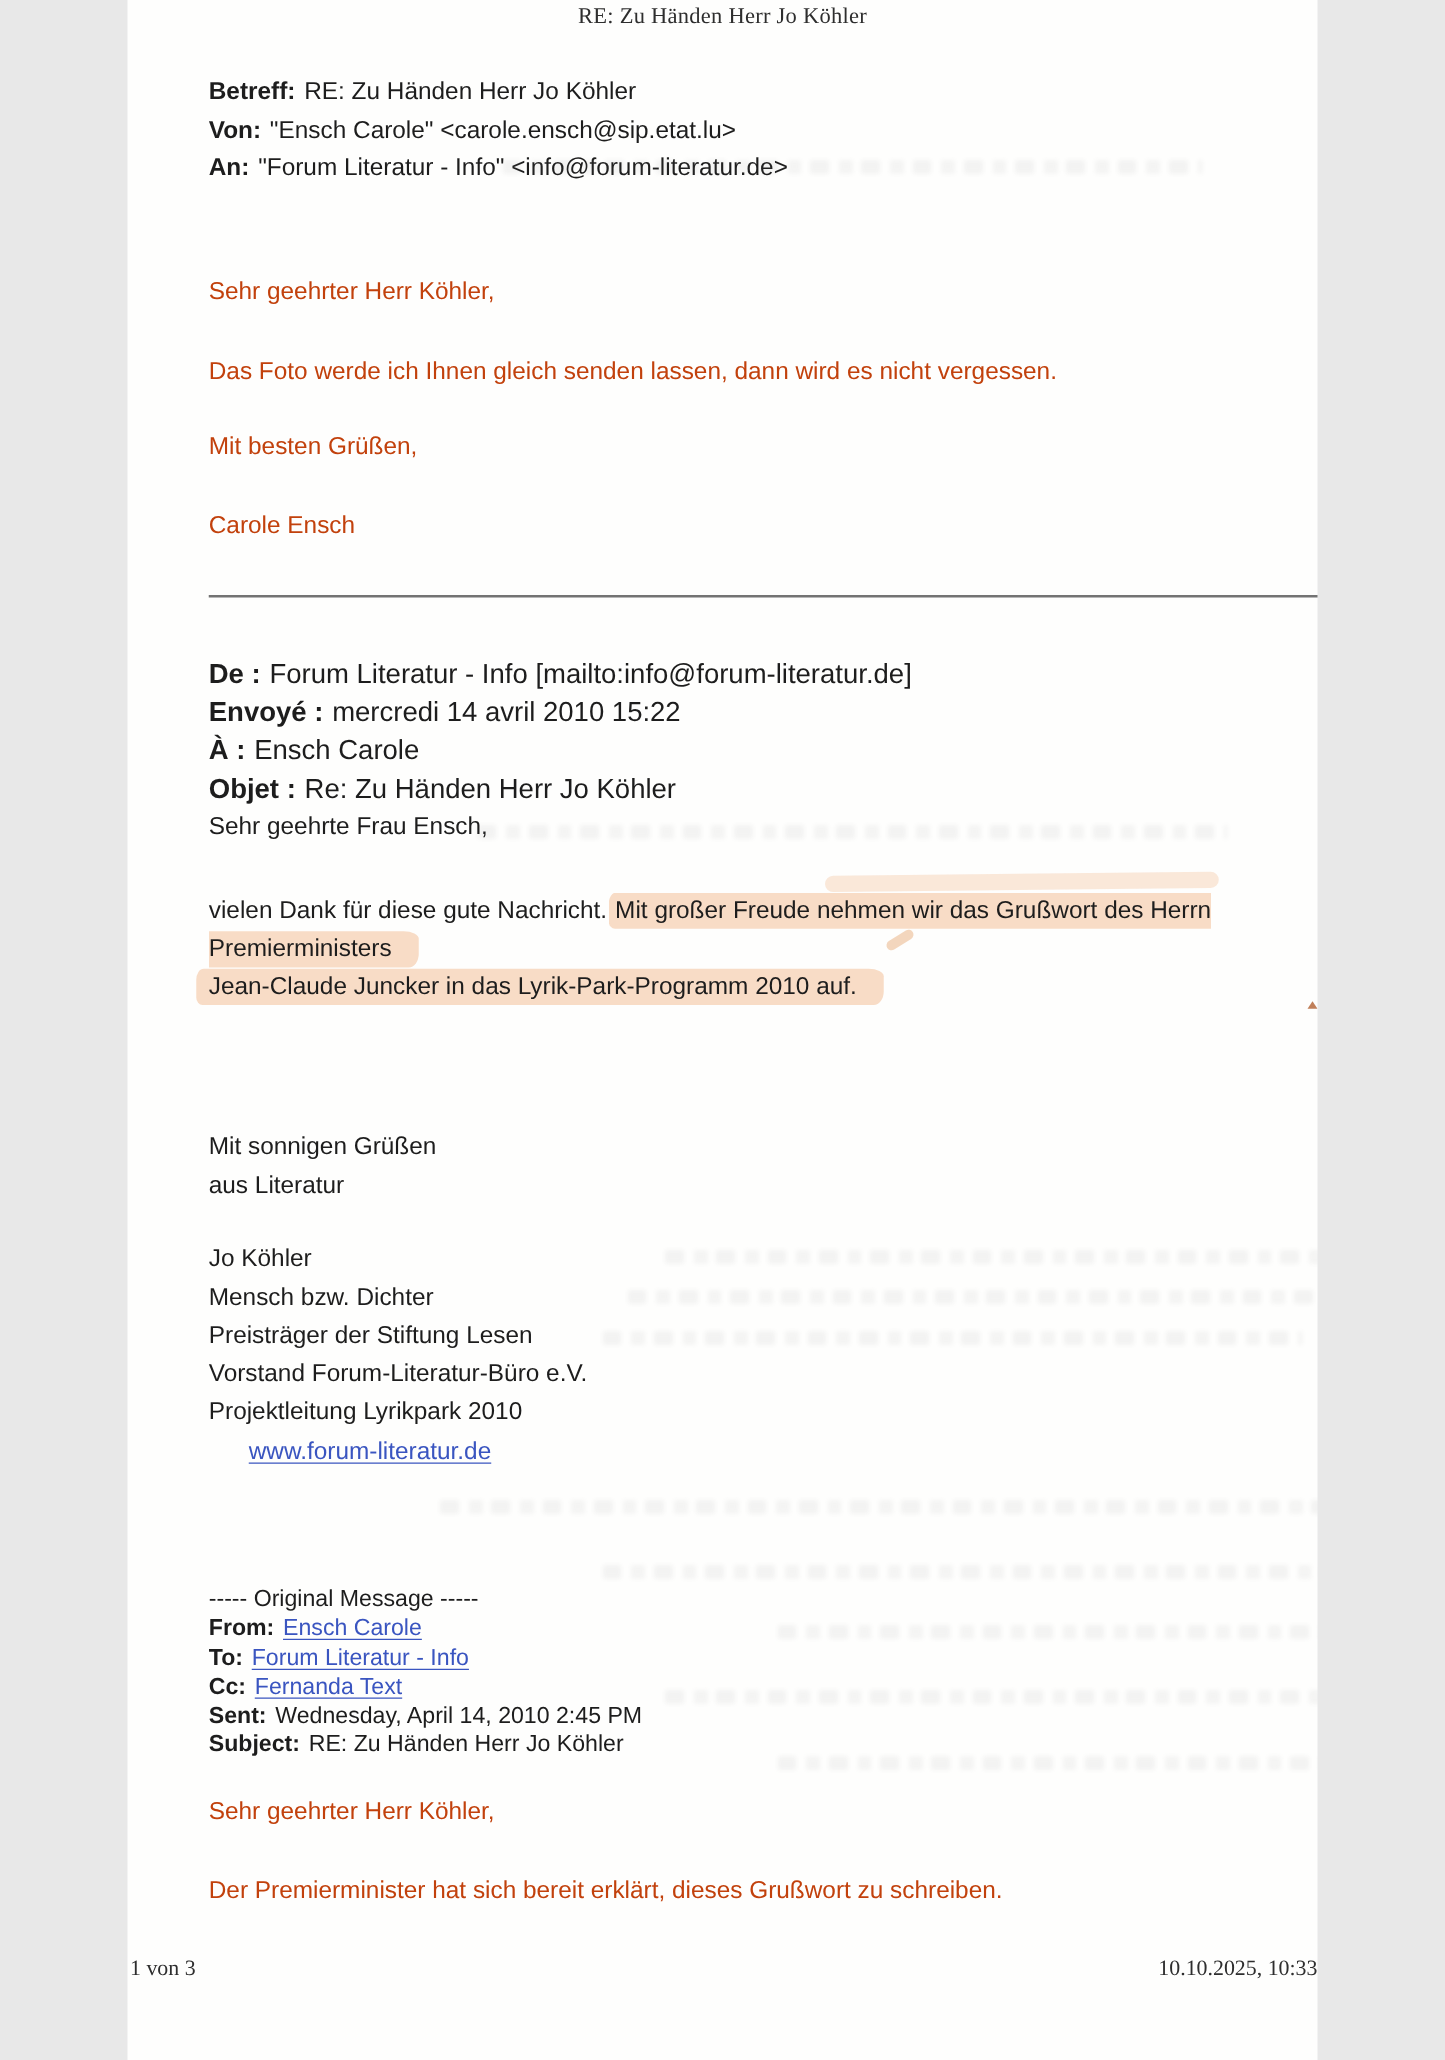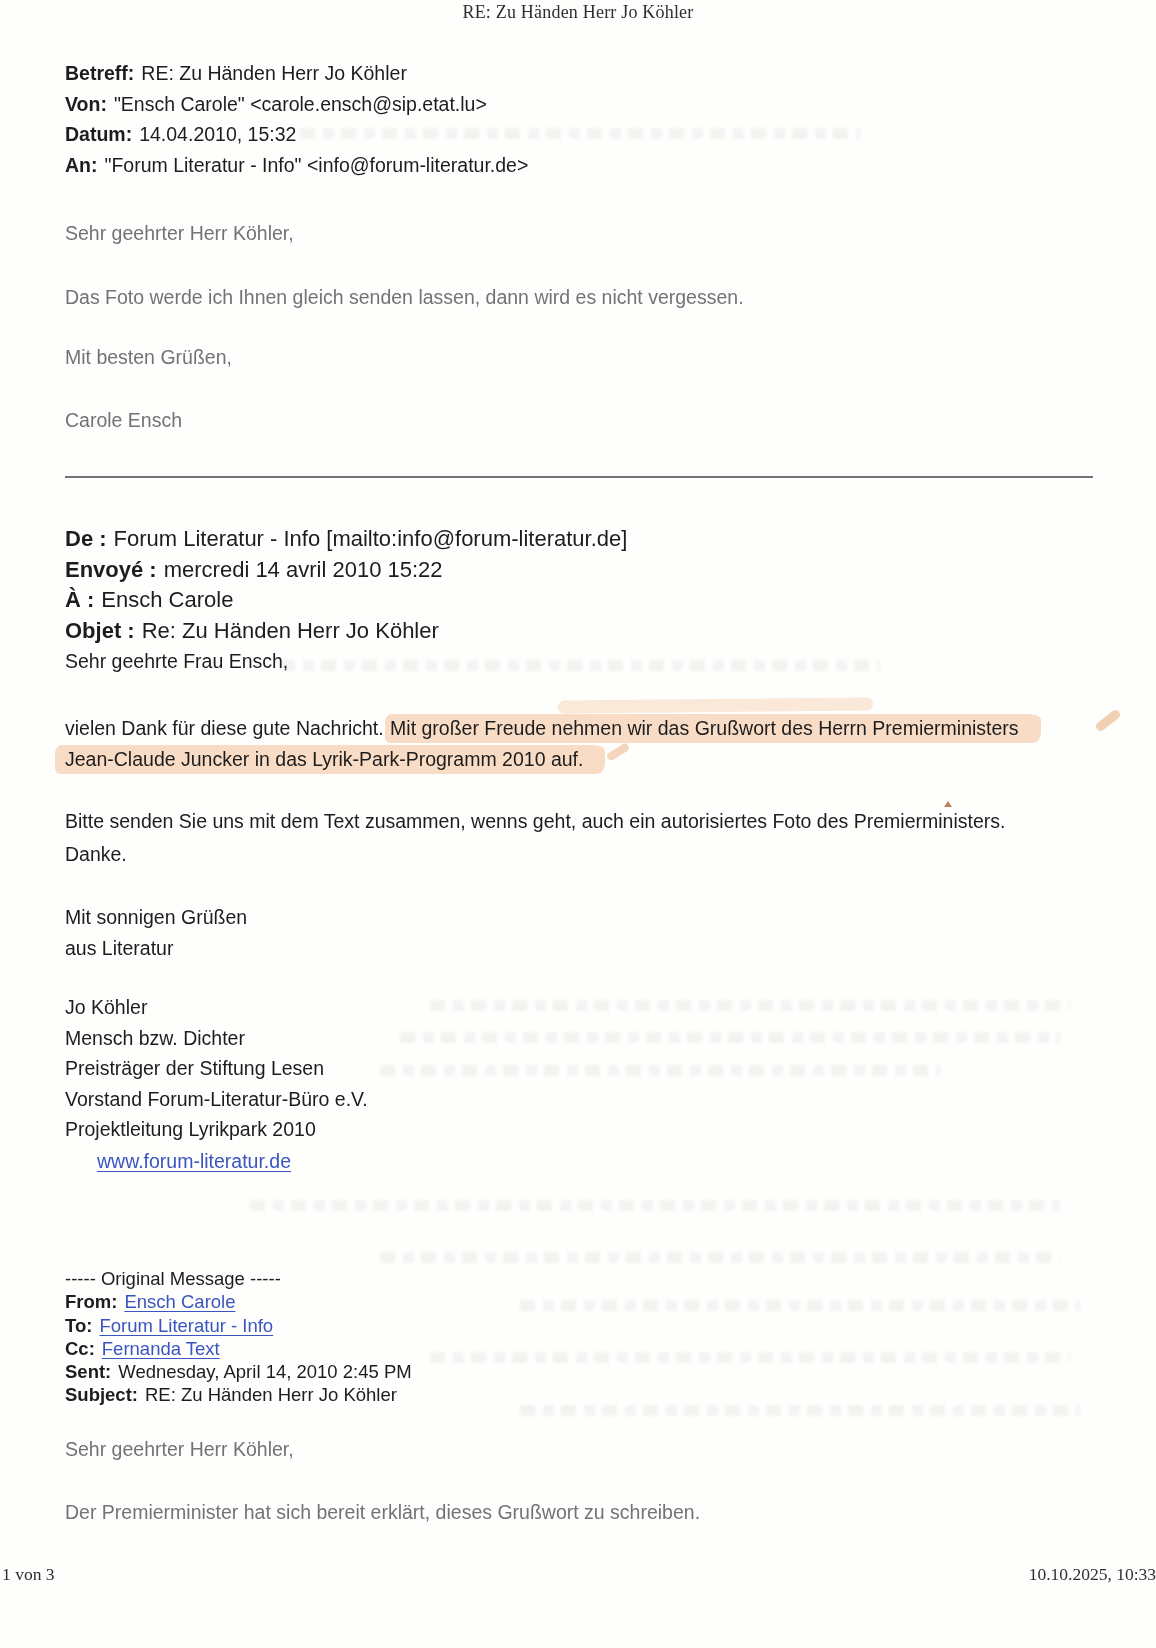--- a/index.html
+++ b/index.html
@@ -1,32 +1,32 @@
 <!DOCTYPE html>
 <html><head>
 <meta charset="utf-8">
 <style>
   html,body{margin:0;padding:0;background:#e8e8e8;}
   .page{
-    position:relative;width:1156px;height:1648px;margin:0 auto;
+    position:relative;width:952px;height:1648px;margin:0 auto;
     background:#fefefdff;overflow:hidden;
     font-family:"Liberation Sans",sans-serif;color:#1d1d1d;
   }
   .abs{position:absolute;}
   .serif{font-family:"Liberation Serif","DejaVu Serif",serif;}
   
   .print-header{top:2px;left:0;width:100%;text-align:center;font-size:18px;color:#2e2e2e;letter-spacing:.2px;}
   .footer-left{left:2px;top:1564px;font-size:17.5px;color:#2e2e2e;}
   .footer-right{right:0px;top:1564px;font-size:17.5px;color:#2e2e2e;}
   
   .h1-fields{left:65px;top:58px;font-size:19.5px;line-height:30.5px;}
   .h2-fields{left:65px;top:524px;font-size:22px;line-height:30.5px;}
   .lbl{font-weight:bold;margin-right:7px;}
   
-  .blue{color:#737373;font-size:19.5px;line-height:25px;}
+  .blue{color:#c2410c;font-size:19.5px;line-height:25px;}
   .p-b1{left:65px;top:221px;}
   .p-b2{left:65px;top:285px;}
   .p-b3{left:65px;top:345px;}
   .p-b4{left:65px;top:408px;}
   .p-b5{left:65px;top:1437px;}
   .p-b6{left:65px;top:1500px;text-align:right;}
   
   .divider{left:65px;top:476px;width:1028px;height:0;
     border-top:2.5px solid #5a5a5a;opacity:.85;}
   
@@ -61,23 +61,20 @@
   <div class="abs print-header serif">RE: Zu Händen Herr Jo Köhler</div>
 
   <div class="abs h1-fields">
     <div>
       <span class="lbl">Betreff:</span><span>RE: Zu Händen Herr Jo Köhler</span>
     </div>
     <div>
       <span class="lbl">Von:</span><span>"Ensch Carole" &lt;carole.ensch@sip.etat.lu&gt;</span>
     </div>
     <div>
-      <span class="lbl">Datum:</span><span>14.04.2010, 15:32</span>
-    </div>
-    <div>
       <span class="lbl">An:</span><span>"Forum Literatur - Info" &lt;info@forum-literatur.de&gt;</span>
     </div>
   </div>
 
   <div class="abs blue p-b1">Sehr geehrter Herr Köhler,</div>
   <div class="abs blue p-b2">Das Foto werde ich Ihnen gleich senden lassen, dann wird es nicht vergessen.</div>
   <div class="abs blue p-b3">Mit besten Grüßen,</div>
   <div class="abs blue p-b4">Carole Ensch</div>
 
   <div class="abs divider"></div>
@@ -100,24 +97,20 @@
   <div class="abs greeting">Sehr geehrte Frau Ensch,</div>
 
   <div class="abs smear"></div>
   <div class="abs para1">
     <div><span>vielen Dank für diese gute Nachricht. </span><span class="hl hl-start">Mit großer Freude nehmen wir das Grußwort des Herrn Premierministers</span></div>
     <div><span class="hl hl2">Jean-Claude Juncker in das Lyrik-Park-Programm 2010 auf.</span></div>
   </div>
   <div class="abs tail1"></div>
   <div class="abs tail2"></div>
 
-  <div class="abs para2">
-    <div>Bitte senden Sie uns mit dem Text zusammen, wenns geht, auch ein autorisiertes Foto des Premierministers.</div>
-    <div>Danke.</div>
-  </div>
   <div class="abs pen-caret"></div>
 
   <div class="abs closing">
     <div>Mit sonnigen Grüßen</div>
     <div>aus Literatur</div>
   </div>
 
   <div class="abs signature">
     <div>Jo Köhler</div>
     <div>Mensch bzw. Dichter</div>

